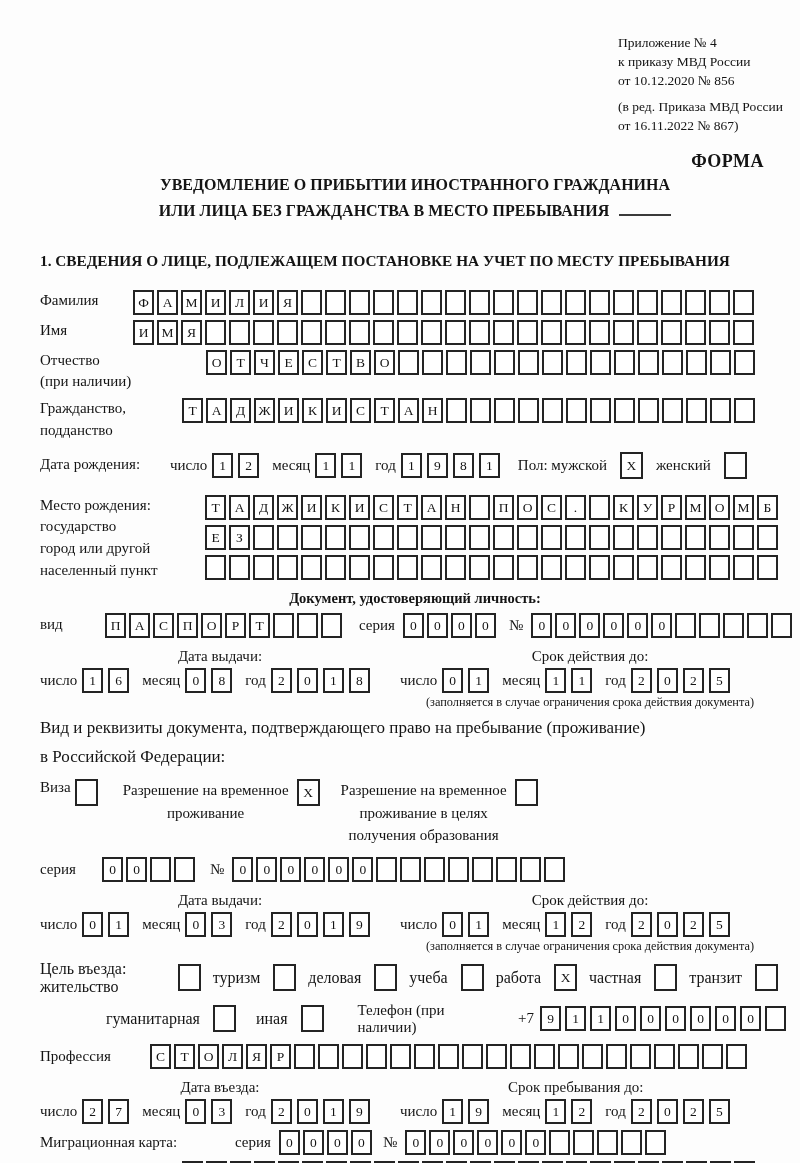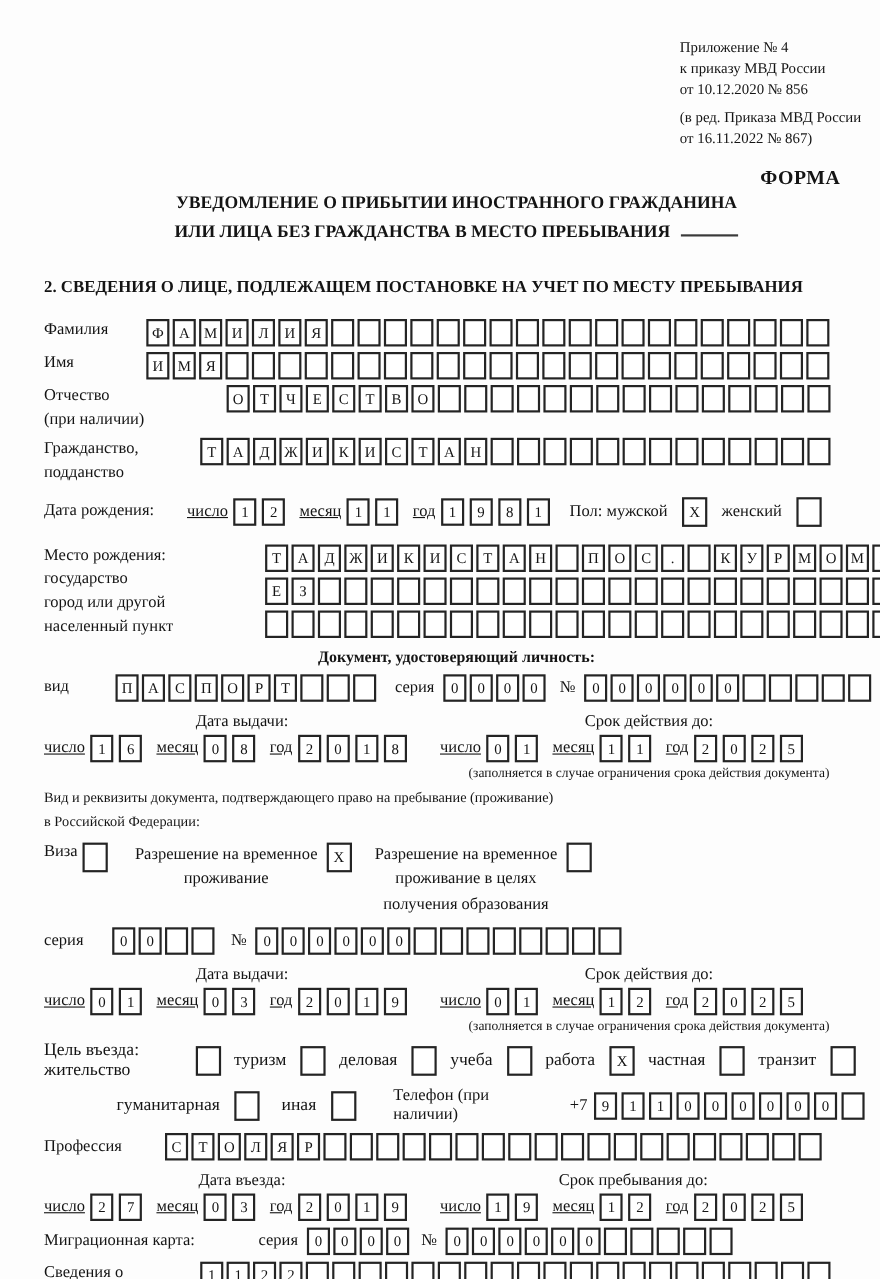--- a/index.html
+++ b/index.html
@@ -15,29 +15,29 @@
   .row{display:flex;align-items:flex-start;margin-bottom:5px;}
   .lblcol{flex:0 0 auto;font-size:15px;line-height:1.45;}
   .w93{width:93px;} .w166{width:166px;} .w142{width:142px;} .w165{width:165px;}
   .cells{display:inline-flex;flex-wrap:nowrap;align-items:center;}
   .cell{flex:0 0 auto;width:17px;height:21px;border:2px solid #242424;margin-right:3px;
         font-size:13.5px;line-height:21px;text-align:center;background:#fff;font-family:inherit;}
   .stack .cells{margin-bottom:5px;display:flex;}
   .inl{display:inline-flex;align-items:center;font-size:15px;}
   .inl .lbl{margin:0 5px;}
   .dg{display:inline-flex;align-items:center;font-size:15px;}
-  .dg .lbl{margin-right:5px;text-decoration:underline;}
+  .dg .lbl{margin-right:5px;}
   .dg .cells{margin-right:8px;}
   .dg .cell{margin-right:5px;}
   .daterow{display:flex;margin-top:10px;margin-bottom:4px;}
   .datecol{flex:0 0 auto;}
   .dc-l{width:360px;} .dc-r{width:380px;}
   .datehead{text-align:center;font-size:15px;margin-bottom:3px;}
   .note{font-size:12.3px;text-align:center;margin-top:2px;}
-  .plain{font-size:13px;line-height:1.7;}
+  .plain{font-size:17px;line-height:1.7;}
   .optrow{display:flex;align-items:flex-start;margin-top:8px;margin-bottom:4px;font-size:15px;}
   .opt{display:inline-flex;align-items:flex-start;}
   .optlines{display:inline-block;text-align:center;line-height:1.5;}
   .box{margin-left:8px;}
   .box .cell{width:19px;height:23px;line-height:23px;}
   .pitem{display:inline-flex;align-items:center;margin-right:9px;}
   .pitem .lbl{margin-right:5px;}
   .phone-cells .cell{margin-right:4px;}
   .reps{display:flex;align-items:flex-start;margin-top:6px;}
 </style>
@@ -56,21 +56,21 @@
 
   <div class="forma">ФОРМА</div>
 
   <div class="title">
     <div>УВЕДОМЛЕНИЕ О ПРИБЫТИИ ИНОСТРАННОГО ГРАЖДАНИНА</div>
     <div>
       <span>ИЛИ ЛИЦА БЕЗ ГРАЖДАНСТВА В МЕСТО ПРЕБЫВАНИЯ</span><span class="tunder"></span>
     </div>
   </div>
 
-  <div class="sec1">2. СВЕДЕНИЯ О ЛИЦЕ, ПОДЛЕЖАЩЕМ ПОСТАНОВКЕ НА УЧЕТ ПО МЕСТУ ПРЕБЫВАНИЯ</div>
+  <div class="sec1">1. СВЕДЕНИЯ О ЛИЦЕ, ПОДЛЕЖАЩЕМ ПОСТАНОВКЕ НА УЧЕТ ПО МЕСТУ ПРЕБЫВАНИЯ</div>
 
   <div class="row">
     <div class="lblcol w93">Фамилия</div>
     <span class="cells">
         <span class="cell">Ф</span>
         <span class="cell">А</span>
         <span class="cell">М</span>
         <span class="cell">И</span>
         <span class="cell">Л</span>
         <span class="cell">И</span>
@@ -220,21 +220,21 @@
       <span class="cells box">
           <span class="cell">X</span>
         </span>
       <span class="lbl" style="margin-left:10px;">женский</span>
       <span class="cells box">
           <span class="cell"></span>
         </span>
     </span>
   </div>
 
-  <div class="row stack" style="margin-top:16px;gap:36px;">
+  <div class="row stack" style="margin-top:16px;">
     <div class="lblcol w165">
       <div>Место рождения:</div>
       <div>государство</div>
       <div>город или другой</div>
       <div>населенный пункт</div>
     </div>
     <div>
       <span class="cells">
           <span class="cell">Т</span>
           <span class="cell">А</span>

